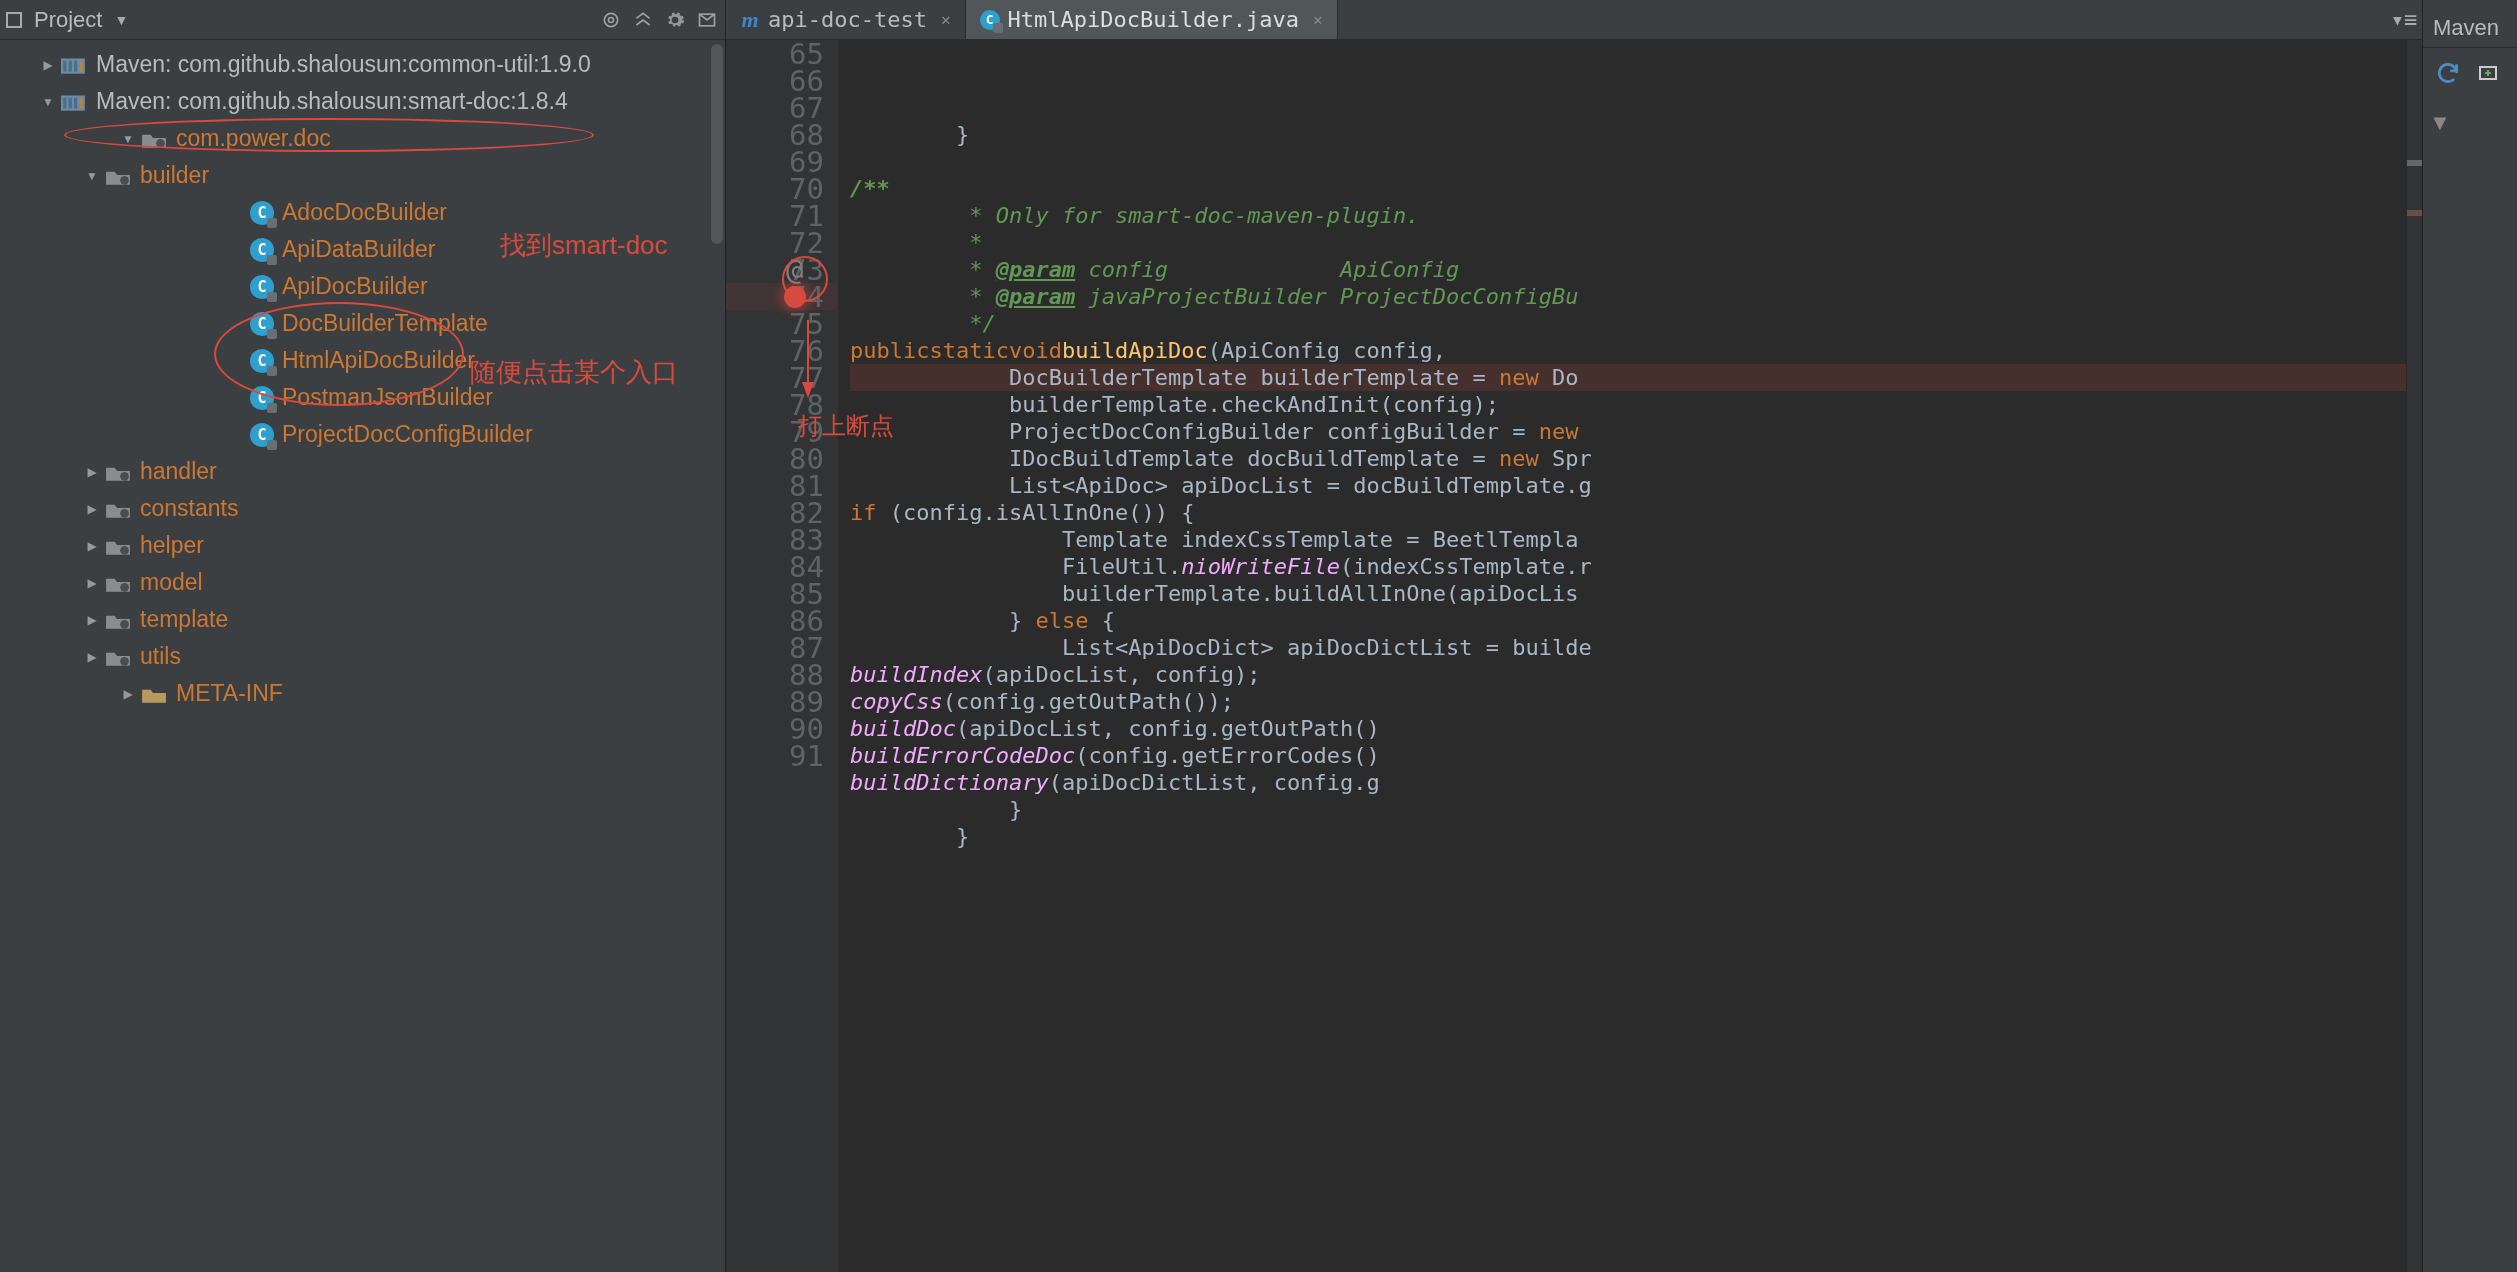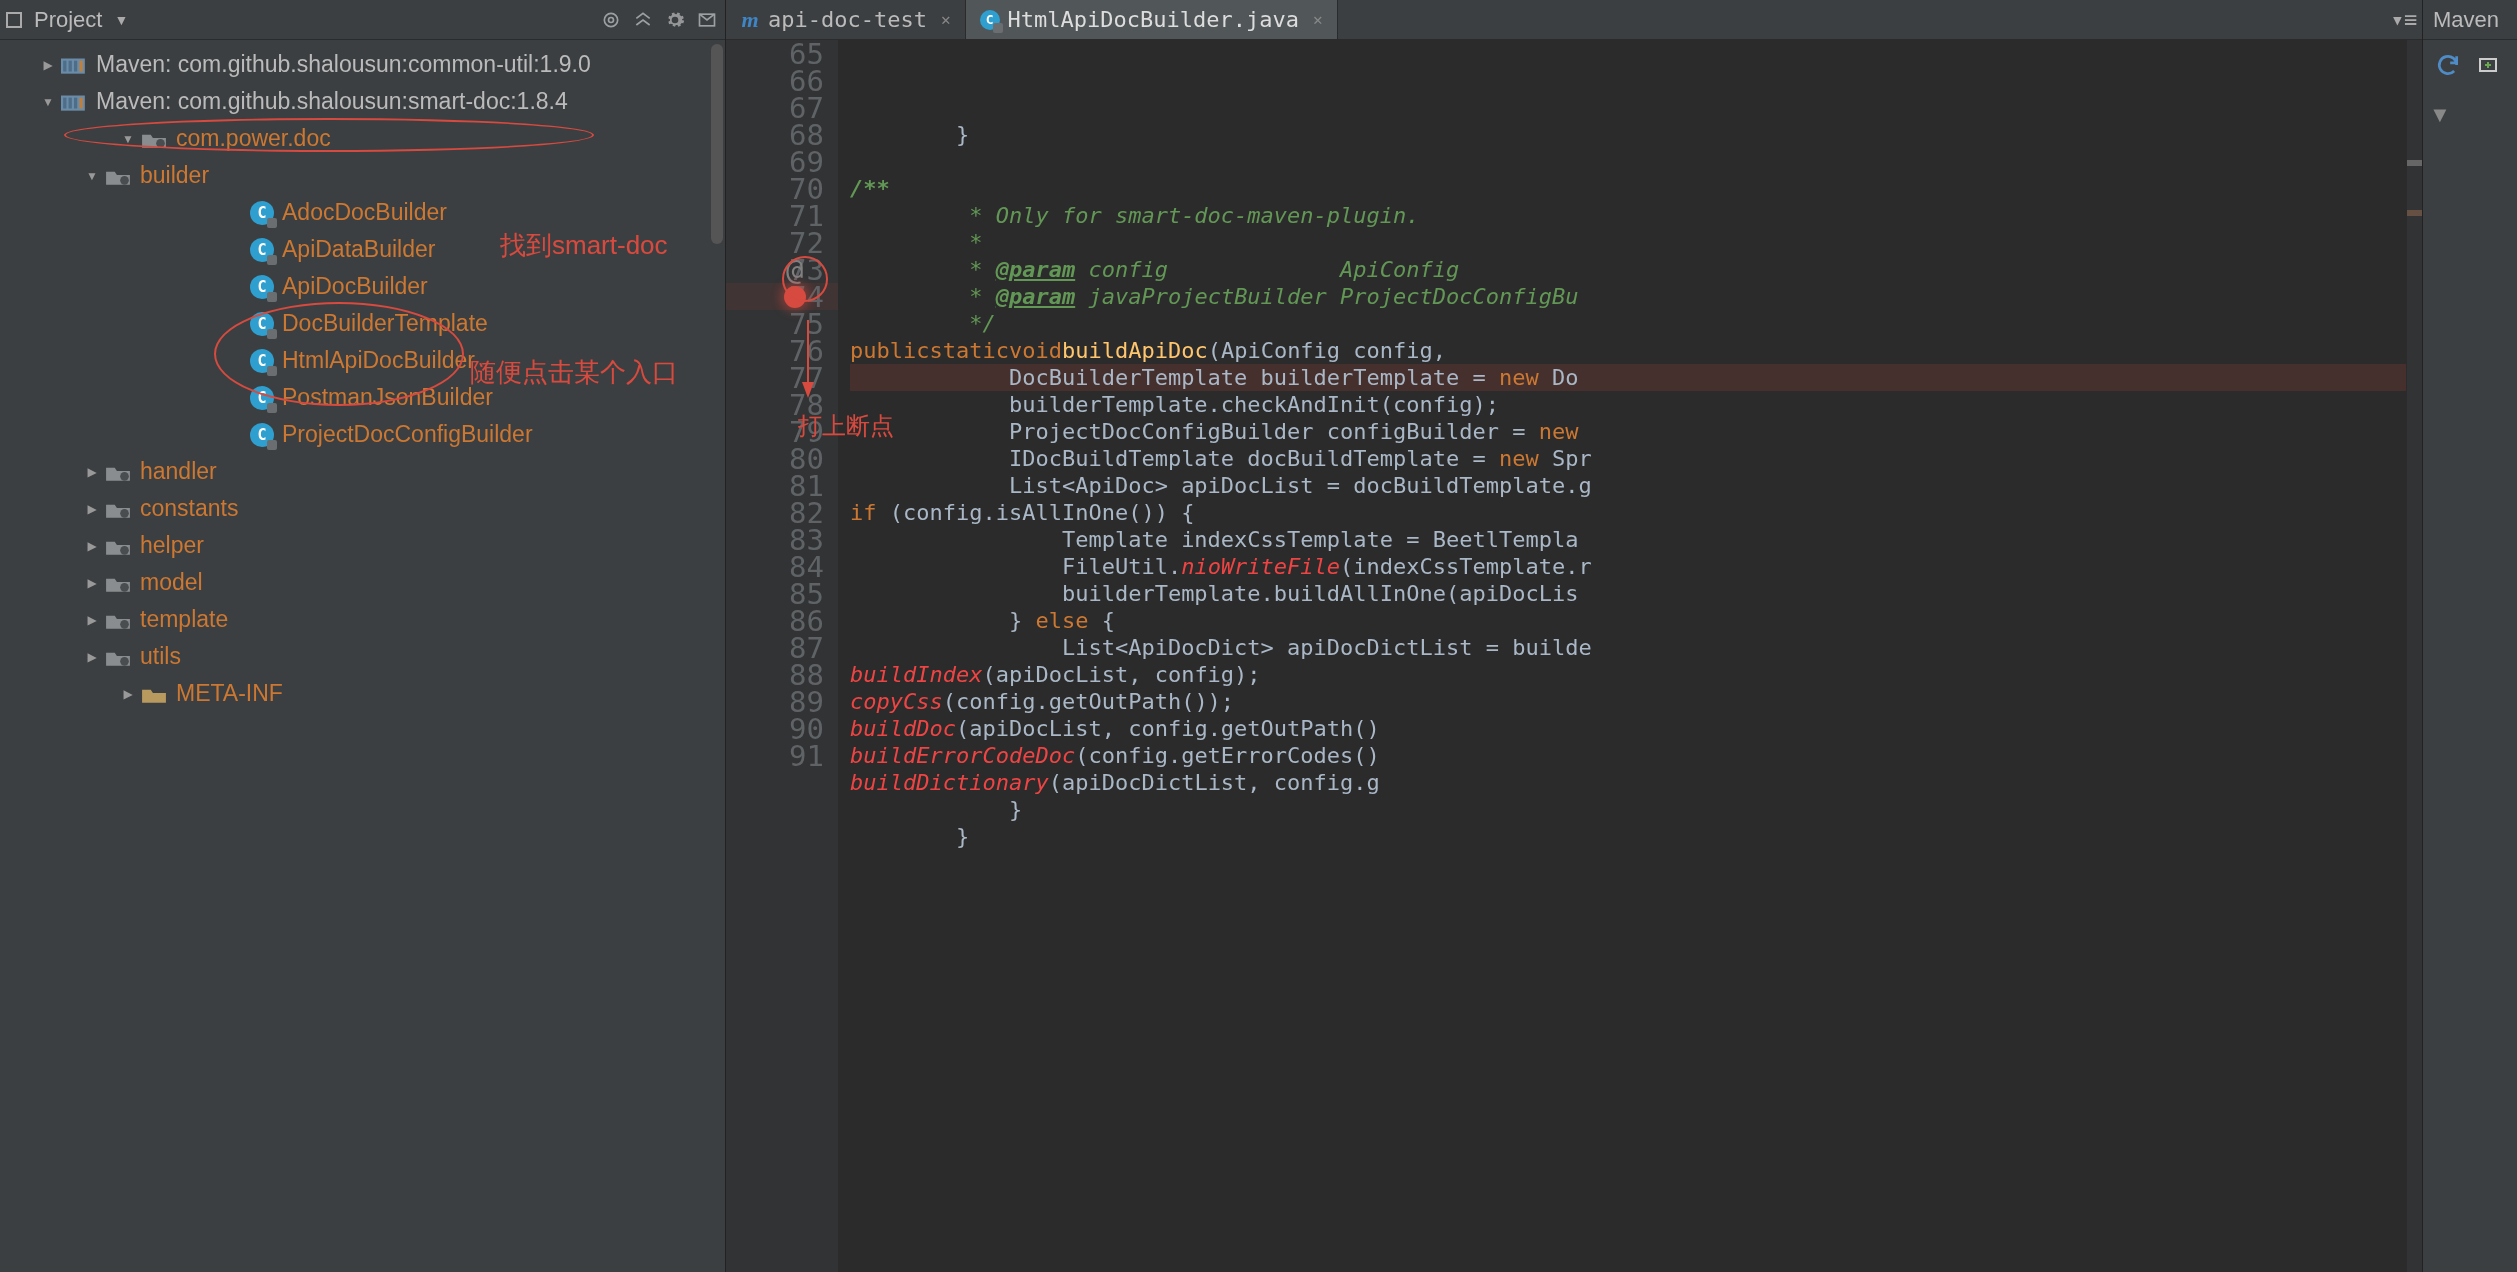--- a/index.html
+++ b/index.html
@@ -134,38 +134,39 @@
   overflow:hidden;
 }
 .ecode .crow { height:27px; display:flex; align-items:center; }
 .ecode .crow.bp { background: rgba(140,60,50,0.28); }
 
 .tok-kw { color:#CC7832; }
 .tok-doc { color:#629755; font-style:italic; font-weight:bold; }
 .tok-doc-plain { color:#629755; font-style:italic; }
 .tok-tag { color:#629755; font-style:italic; font-weight:bold; text-decoration:underline;}
 .tok-fn { color:#FFC66D; }
-.tok-fn-i { color:#ef4444; font-style:italic; }
+.tok-fn-i { color:#f0abfc; font-style:italic; }
 
 .eminimap { width:16px; background:#313335; border-left:1px solid #2b2b2b; position:relative;}
 .mm-mark { position:absolute; width:100%; height:6px; }
 
 .check { position:absolute; top:44px; right:2px; color:#4f9c4f; font-size:24px; }
 
 
 .maven-panel {
   width: 95px; height:100%;
   background:#3c3f41;
   border-left:1px solid #222;
   display:flex; flex-direction:column;
 }
 .maven-header {
   height:40px; display:flex; align-items:center; padding:0 10px;
   font-size:22px; color:#bbb;
   border-bottom:1px solid #2b2b2b;
+  margin-top:8px;
 }
 .maven-tools {
   display:flex; flex-direction:row; gap:10px; padding:10px;
 }
 .mv-btn { width:30px; height:30px; display:flex; align-items:center; justify-content:center; cursor:pointer; color:#5b94c9;}
 
 
 .project-scroll { position:absolute; right:2px; top:40px; bottom:0; width:12px;}
 .ps-thumb { position:absolute; right:0; width:12px; background:#555; border-radius:6px; }
 </style>

